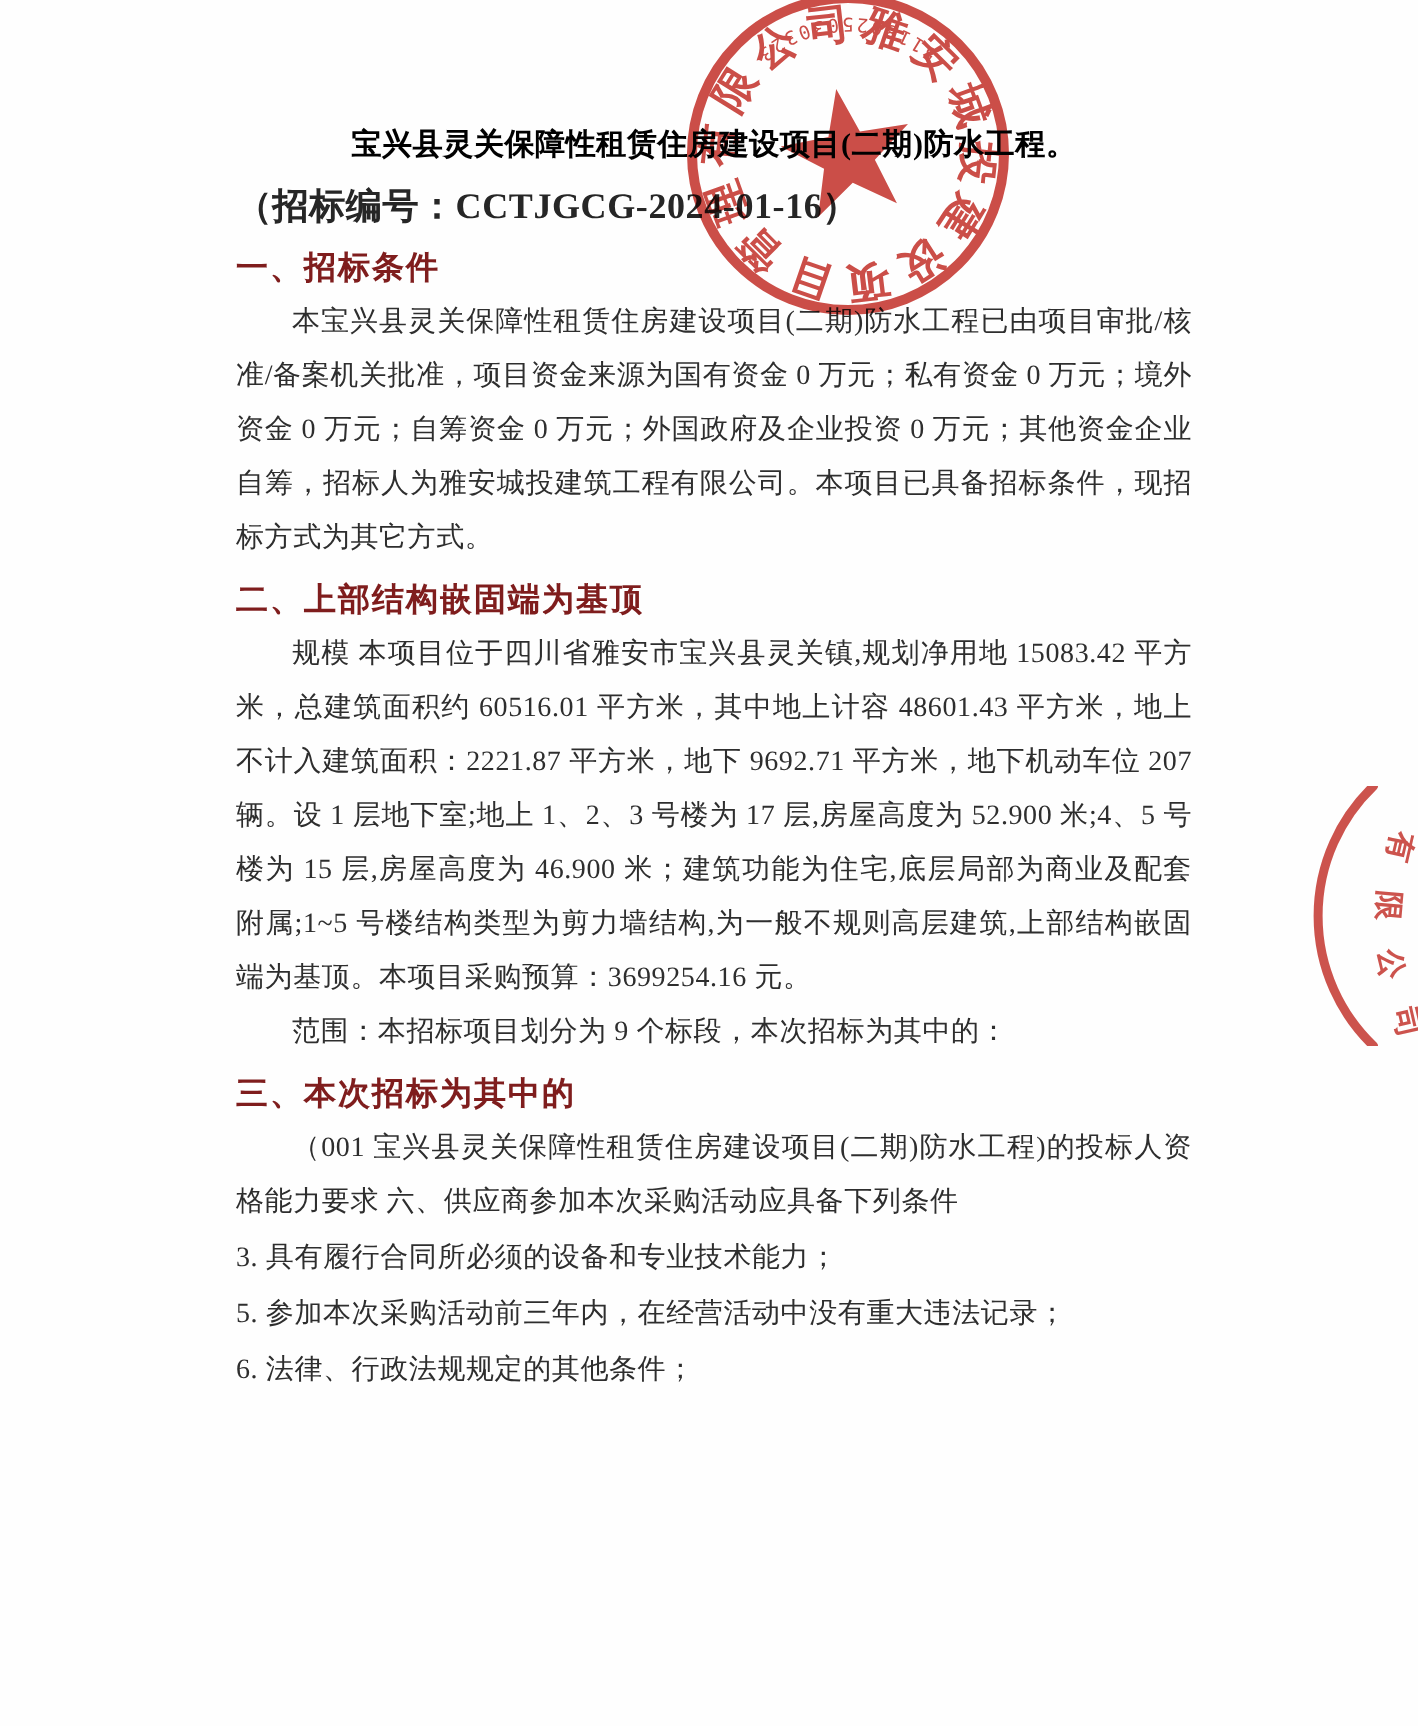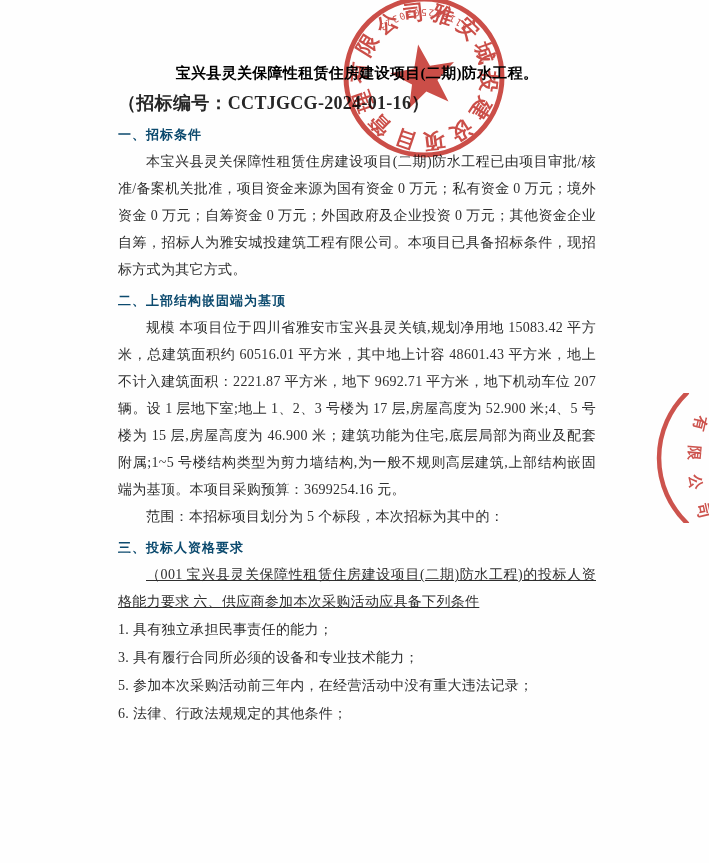--- a/index.html
+++ b/index.html
@@ -17,26 +17,26 @@
   }
   .doc-title{
     text-align:center;font-size:15px;font-weight:600;color:#000000;margin:0;
   }
   .tender-no{
     text-align:left;font-size:18px;font-weight:600;color:#262626;margin:3px 0 0;
   }
   .location{margin-top:40px;}
   .sec-heading{
     font-family:"Liberation Sans","DejaVu Sans",sans-serif;
-    font-weight:bold;font-size:13px;color:#0c4a6e;
+    font-weight:bold;font-size:16px;color:#7f1d1d;
     margin:4px 0 0;line-height:27px;letter-spacing:1px;
   }
   .para{margin:0;text-indent:2em;text-align:justify;}
   .scope-line,.lot-line{margin:0;text-indent:2em;}
-  .intro{margin:0 0 2px;text-indent:2em;text-align:justify;text-decoration:underline;}
+  .intro{margin:0 0 2px;text-indent:2em;text-align:justify;}
   .item{line-height:26px;margin-bottom:2px;}
   
   .seal{
     position:absolute;left:339px;top:-8px;width:170px;height:170px;
     mix-blend-mode:multiply;opacity:0.88;pointer-events:none;
   }
   .seal-stroke{fill:none;stroke:#c5352e;stroke-width:5;}
   .seal-fill{fill:#c5352e;}
   .seal-ring-text{fill:#c5352e;font-size:21px;letter-spacing:5px;
     font-family:"Liberation Serif","DejaVu Serif",serif;font-weight:bold;}
@@ -59,26 +59,25 @@
   <div class="content">
     <p class="doc-title">宝兴县灵关保障性租赁住房建设项目(二期)防水工程。</p>
     <p class="tender-no">（招标编号：CCTJGCG-2024-01-16）</p>
 
 
     <div class="sec-heading">一、招标条件</div>
     <p class="para">本宝兴县灵关保障性租赁住房建设项目(二期)防水工程已由项目审批/核准/备案机关批准，项目资金来源为国有资金 0 万元；私有资金 0 万元；境外资金 0 万元；自筹资金 0 万元；外国政府及企业投资 0 万元；其他资金企业自筹，招标人为雅安城投建筑工程有限公司。本项目已具备招标条件，现招标方式为其它方式。</p>
 
     <div class="sec-heading">二、上部结构嵌固端为基顶</div>
     <p class="para">规模 本项目位于四川省雅安市宝兴县灵关镇,规划净用地 15083.42 平方米，总建筑面积约 60516.01 平方米，其中地上计容 48601.43 平方米，地上不计入建筑面积：2221.87 平方米，地下 9692.71 平方米，地下机动车位 207 辆。设 1 层地下室;地上 1、2、3 号楼为 17 层,房屋高度为 52.900 米;4、5 号楼为 15 层,房屋高度为 46.900 米；建筑功能为住宅,底层局部为商业及配套附属;1~5 号楼结构类型为剪力墙结构,为一般不规则高层建筑,上部结构嵌固端为基顶。本项目采购预算：3699254.16 元。</p>
-    <p class="scope-line">范围：本招标项目划分为 5 个标段，本次招标为其中的：</p>
+    <p class="scope-line">范围：本招标项目划分为 9 个标段，本次招标为其中的：</p>
 
-    <div class="sec-heading">三、投标人资格要求</div>
+    <div class="sec-heading">三、本次招标为其中的</div>
     <p class="intro">（001 宝兴县灵关保障性租赁住房建设项目(二期)防水工程)的投标人资格能力要求 六、供应商参加本次采购活动应具备下列条件</p>
 
-    <div class="item">1. 具有独立承担民事责任的能力；</div>
     <div class="item">3. 具有履行合同所必须的设备和专业技术能力；</div>
     <div class="item">5. 参加本次采购活动前三年内，在经营活动中没有重大违法记录；</div>
     <div class="item">6. 法律、行政法规规定的其他条件；</div>
 
   </div>
 
   <svg class="seal" viewBox="0 0 170 170" aria-hidden="true">
     <defs>
       <path id="ring-path-name" d="M 85 27 A 58 58 0 1 1 84.99 27"></path>
       <path id="ring-path-serial" d="M 143.9 51 A 68 68 0 0 0 26.1 51"></path>

